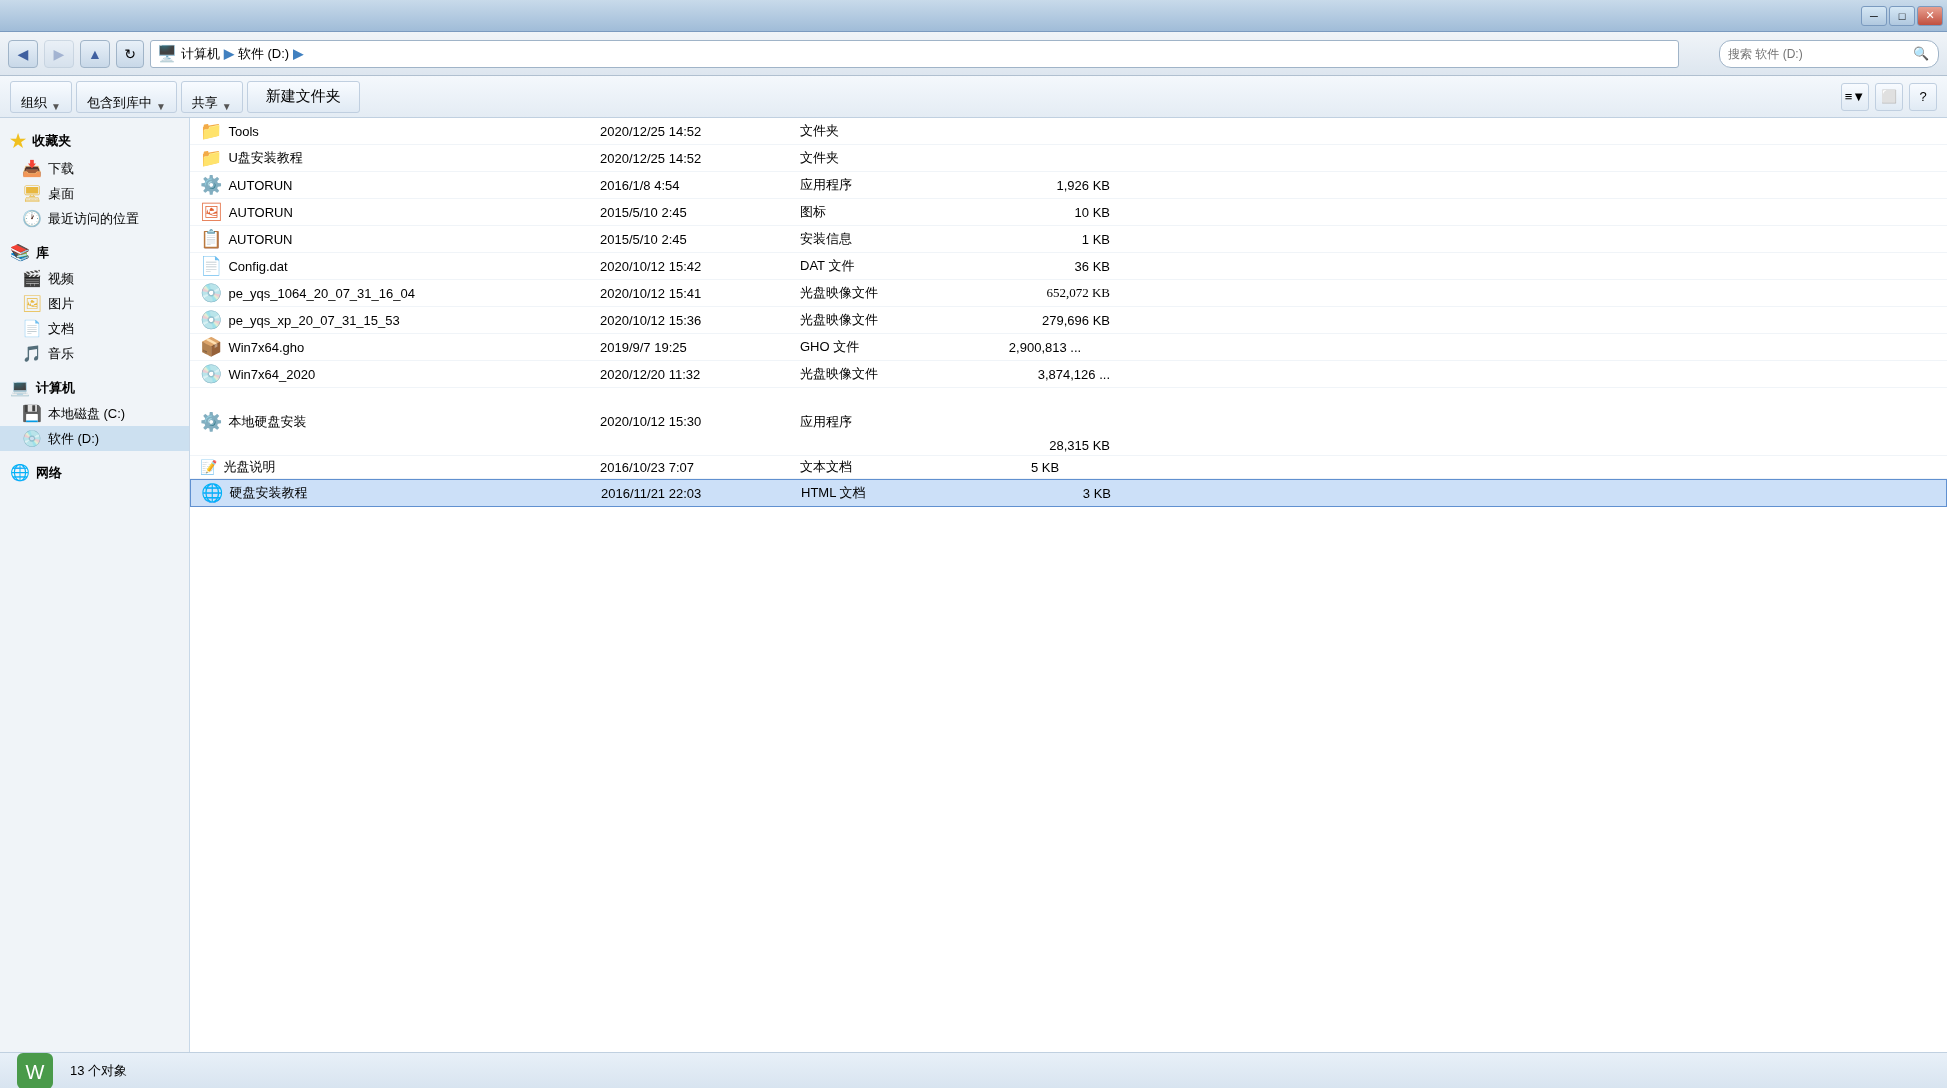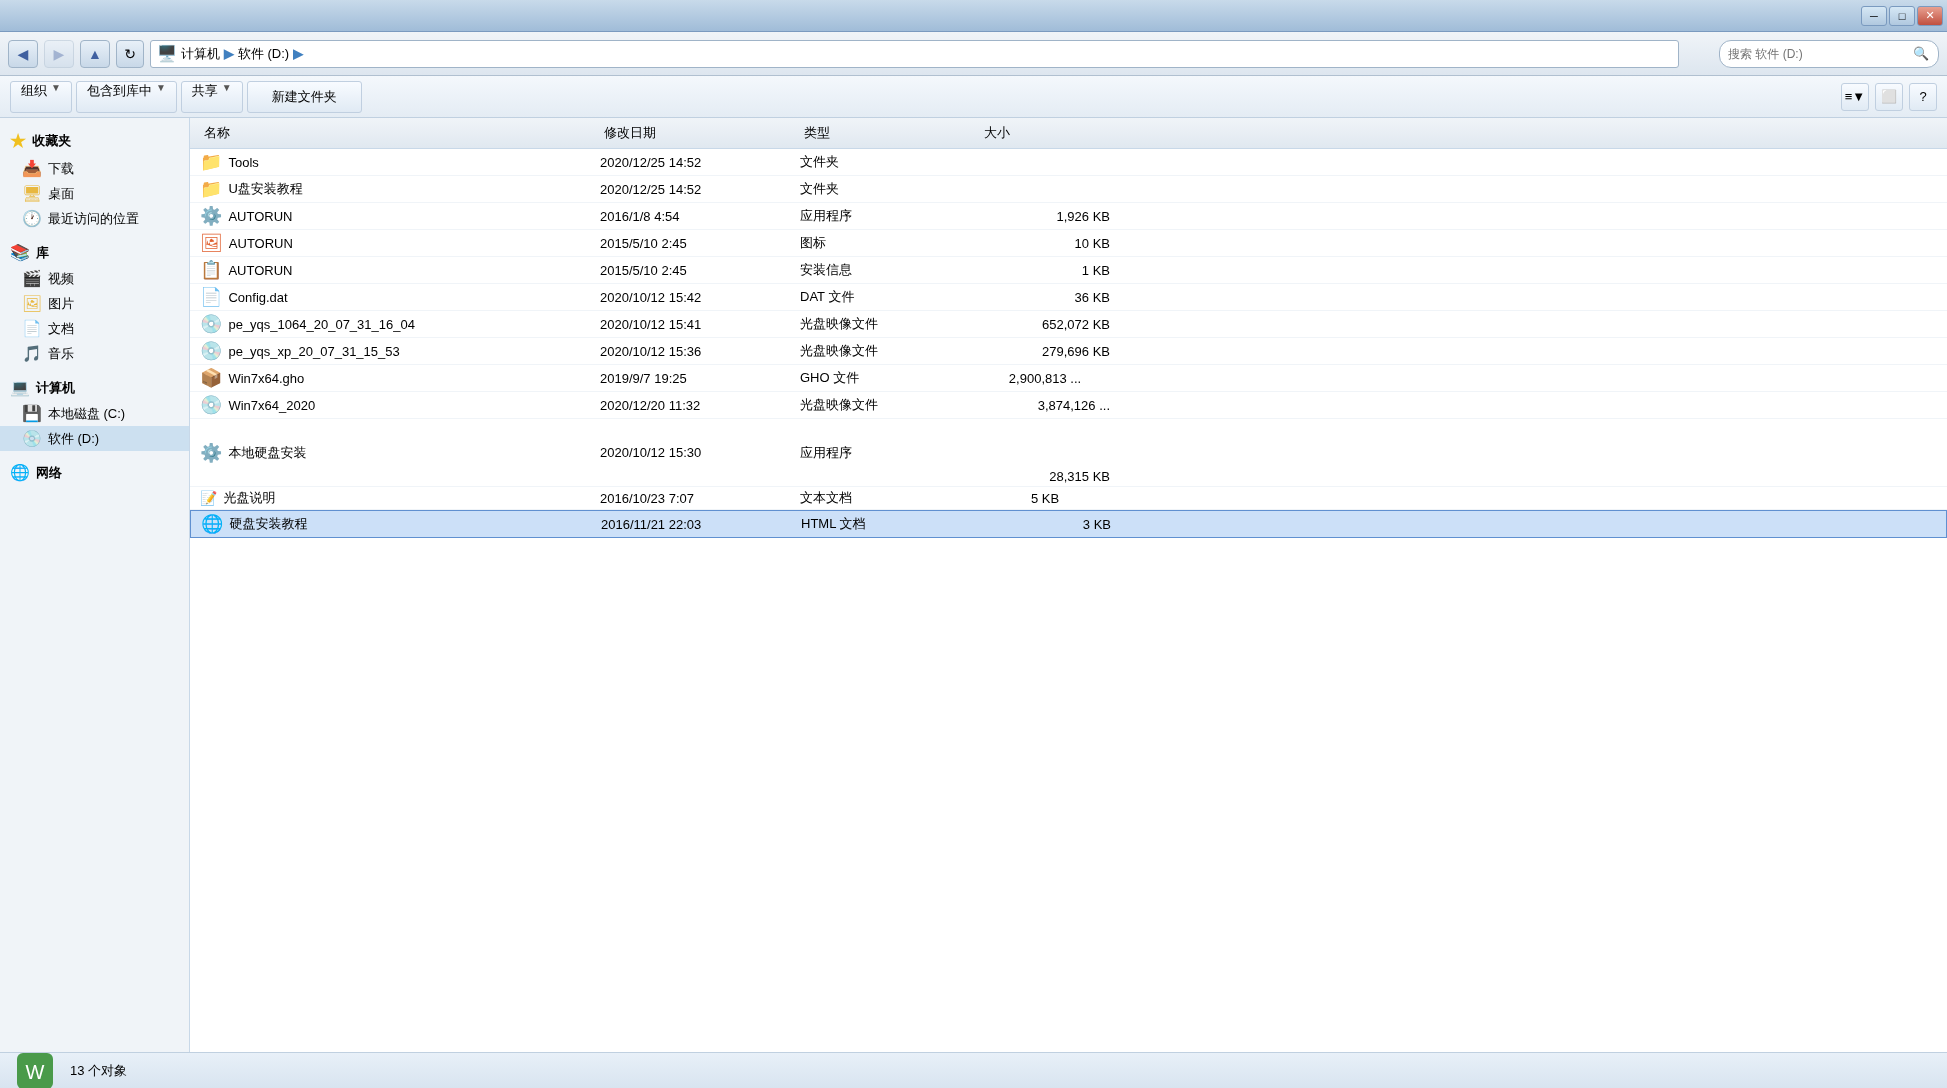--- a/index.html
+++ b/index.html
@@ -120,34 +120,34 @@
       border-bottom: 1px solid #c0d0e0;
     }
     .toolbar-btn {
       height: 32px;
       padding: 0 10px;
       border: 1px solid #c0cfe0;
       border-radius: 3px;
       background: linear-gradient(to bottom, #f8fbff, #e0eaf4);
       cursor: pointer;
       display: flex;
-      align-items: flex-start;
+      align-items: flex-end;
       gap: 4px;
       font-size: 13px;
       color: #000;
     }
     .toolbar-btn .arrow { font-size: 10px; color: #555; }
     .new-folder-btn {
       height: 32px;
-      padding: 0 24px;
+      padding: 0 18px;
       border: 1px solid #c0cfe0;
       border-radius: 3px;
       background: linear-gradient(to bottom, #f8fbff, #e0eaf4);
       cursor: pointer;
-      font-size: 13px;
+      font-size: 15px;
       color: #000;
     }
     .toolbar-right {
       margin-left: auto;
       display: flex;
       align-items: center;
       gap: 6px;
     }
     .view-btn {
       width: 28px;
@@ -385,26 +385,20 @@
     <div class="sidebar-section">
       <div class="sidebar-section-header">
         <span class="net-icon">🌐</span>
         <span>网络</span>
       </div>
     </div>
   </div>
 
   <div class="file-list">
 
-    <div class="file-list-header">
-      <div class="col-header">名称</div>
-      <div class="col-header">修改日期</div>
-      <div class="col-header">类型</div>
-      <div class="col-header">大小</div>
-    </div>
 
     <div id="file-rows-container">
         <div class="file-row">
     <div class="file-name">
       <span class="file-icon file-icon-folder">📁</span>
       <span>Tools</span>
     </div>
     <div>2020/12/25 14:52</div>
     <div>文件夹</div>
     <div style="text-align:right; padding-right:20px;"></div>
@@ -454,21 +448,21 @@
     <div>DAT 文件</div>
     <div style="text-align:right; padding-right:20px;">36 KB</div>
   </div>
         <div class="file-row">
     <div class="file-name">
       <span class="file-icon file-icon-iso">💿</span>
       <span>pe_yqs_1064_20_07_31_16_04</span>
     </div>
     <div>2020/10/12 15:41</div>
     <div>光盘映像文件</div>
-    <div style="text-align:right; padding-right:20px;">652,072 KB</div>
+    <div style="text-align:right; padding-right:20px;font-family:Liberation Serif, serif;">652,072 KB</div>
   </div>
         <div class="file-row">
     <div class="file-name">
       <span class="file-icon file-icon-iso">💿</span>
       <span>pe_yqs_xp_20_07_31_15_53</span>
     </div>
     <div>2020/10/12 15:36</div>
     <div>光盘映像文件</div>
     <div style="text-align:right; padding-right:20px;">279,696 KB</div>
   </div>

